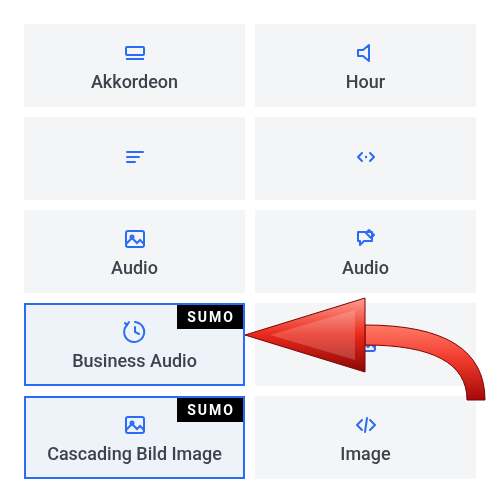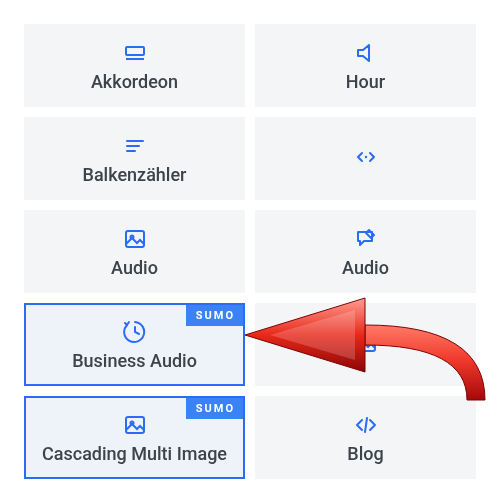--- a/index.html
+++ b/index.html
@@ -46,23 +46,23 @@
     font-size: 18px;
     color: #3c434a;
     font-weight: 500;
     text-align: center;
     line-height: 1.2;
   }
   .badge {
     position: absolute;
     top: 0;
     right: 0;
-    background: #3b82f6;
+    background: #000000;
     color: #fff;
-    font-size: 11px;
+    font-size: 14px;
     font-weight: 700;
     letter-spacing: 2px;
     padding: 4px 8px 4px 10px;
   }
   
   .arrow-wrap {
     position: absolute;
     top: 290px;
     left: 235px;
     width: 260px;
@@ -96,21 +96,20 @@
   </div>
 
   <div class="module">
     <span class="icon">
       <svg width="24" height="24" viewBox="0 0 24 24" fill="none" stroke="currentColor" stroke-width="2" stroke-linecap="round">
         <line x1="4" y1="7" x2="20" y2="7"></line>
         <line x1="4" y1="12" x2="16" y2="12"></line>
         <line x1="4" y1="17" x2="12" y2="17"></line>
       </svg>
     </span>
-    <span class="label">Balkenzähler</span>
   </div>
 
   <div class="module">
     <span class="icon">
       <svg width="24" height="24" viewBox="0 0 24 24" fill="none" stroke="currentColor" stroke-width="2" stroke-linecap="round" stroke-linejoin="round">
         <polyline points="8 8 4 12 8 16"></polyline>
         <circle cx="12" cy="12" r="1.2" fill="currentColor" stroke="none"></circle>
         <polyline points="16 8 20 12 16 16"></polyline>
       </svg>
     </span>
@@ -162,32 +161,32 @@
 
   <div class="module selected">
     <span class="badge">SUMO</span>
     <span class="icon">
       <svg width="24" height="24" viewBox="0 0 24 24" fill="none" stroke="currentColor" stroke-width="2">
         <rect x="3" y="4" width="18" height="16" rx="2"></rect>
         <circle cx="9" cy="10" r="1.5"></circle>
         <path d="M3 17 L9 11 L14 16 L17 13 L21 17"></path>
       </svg>
     </span>
-    <span class="label">Cascading Multi Image</span>
+    <span class="label">Cascading Bild Image</span>
   </div>
 
   <div class="module">
     <span class="icon">
       <svg width="24" height="24" viewBox="0 0 24 24" fill="none" stroke="currentColor" stroke-width="2" stroke-linecap="round" stroke-linejoin="round">
         <polyline points="8 7 3 12 8 17"></polyline>
         <polyline points="16 7 21 12 16 17"></polyline>
         <line x1="13" y1="5" x2="11" y2="19"></line>
       </svg>
     </span>
-    <span class="label">Blog</span>
+    <span class="label">Image</span>
   </div>
 
   <div class="arrow-wrap">
     <svg width="260" height="130" viewBox="0 0 260 130">
       <defs>
         <linearGradient id="arrGrad" x1="0" y1="0" x2="0" y2="1">
           <stop offset="0%" stop-color="#ff7a66"></stop>
           <stop offset="45%" stop-color="#f23b2e"></stop>
           <stop offset="100%" stop-color="#a50808"></stop>
         </linearGradient>

